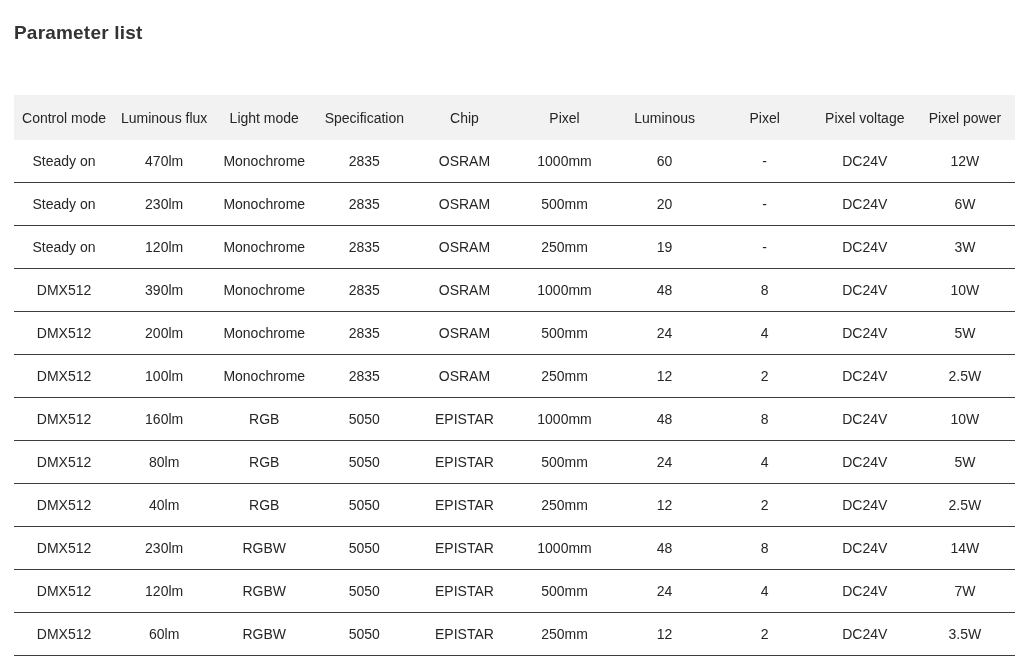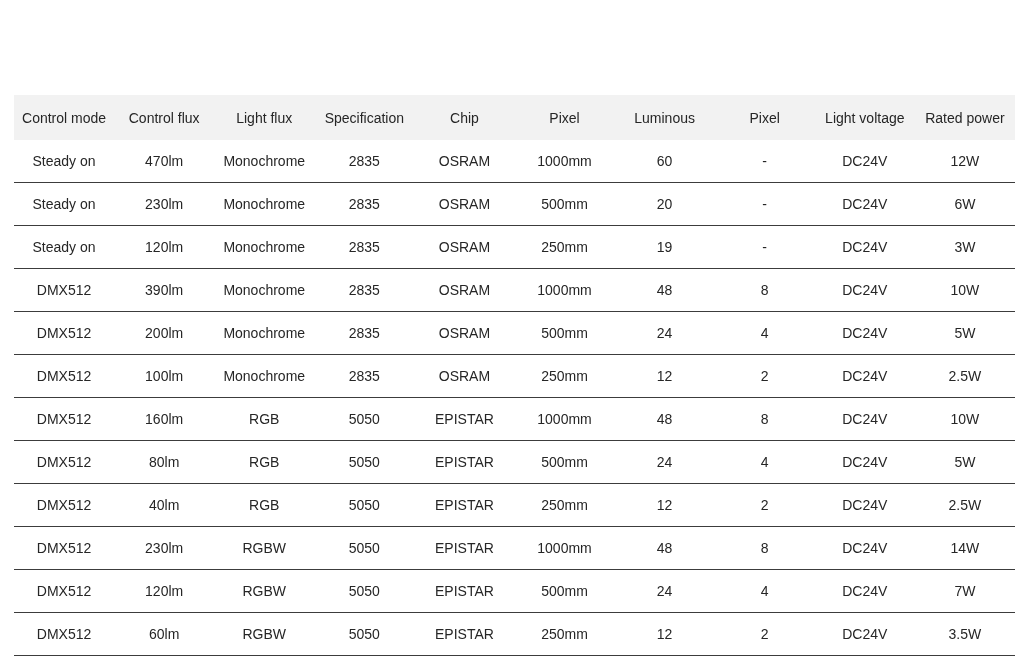--- a/index.html
+++ b/index.html
@@ -55,34 +55,35 @@
     padding: 0 2px;
     border: none;
     border-bottom: 1px solid #3c3c3c;
     background: #ffffff;
   }
 </style>
 </head>
 <body>
 
 <div class="page">
+  <h1 class="page-title">Parameter list</h1>
 
   <table class="param-table">
     <thead>
       <tr>
           <th>Control mode</th>
-          <th>Control flux</th>
-          <th>Light flux</th>
+          <th>Luminous flux</th>
+          <th>Light mode</th>
           <th>Specification</th>
           <th>Chip</th>
           <th>Pixel</th>
           <th>Luminous</th>
           <th>Pixel</th>
-          <th>Light voltage</th>
-          <th>Rated power</th>
+          <th>Pixel voltage</th>
+          <th>Pixel power</th>
         </tr>
     </thead>
     <tbody>
         <tr>
           <td>Steady on</td>
           <td>470lm</td>
           <td>Monochrome</td>
           <td>2835</td>
           <td>OSRAM</td>
           <td>1000mm</td>

